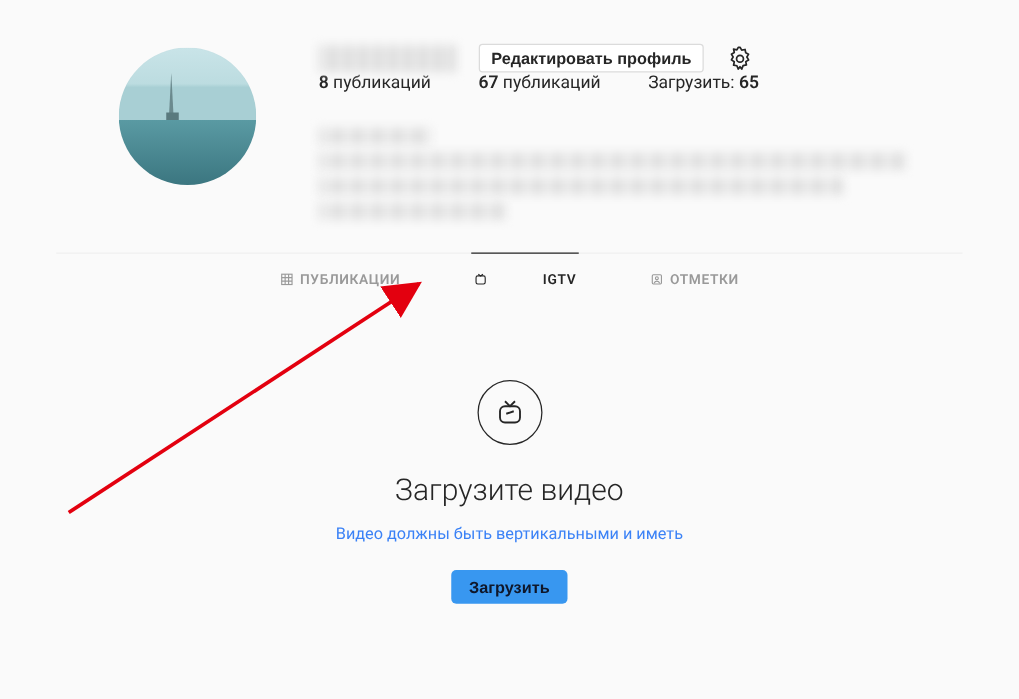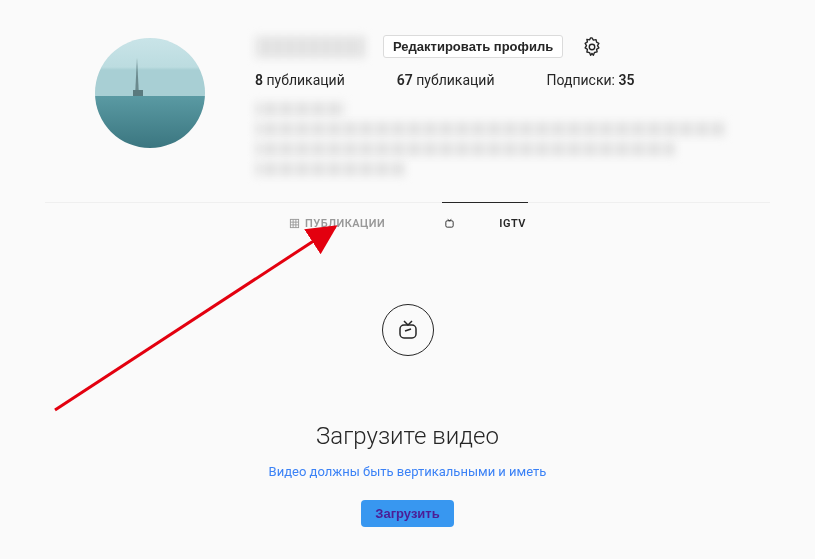--- a/index.html
+++ b/index.html
@@ -34,21 +34,20 @@
       position: relative;
     }
     .info-col {
       flex: 1;
       padding-top: 5px;
     }
     .row1 {
       display: flex;
       align-items: center;
       gap: 18px;
-      margin-bottom: 14px;
     }
     .username-blur {
       width: 110px;
       height: 22px;
       filter: blur(4px);
       background: repeating-linear-gradient(90deg, #ddd, #eee 6px, #d5d5d5 12px);
     }
     .edit-btn {
       border: 1px solid #dbdbdb;
       background: #fff;
@@ -62,23 +61,23 @@
     .gear {
       width: 22px;
       height: 22px;
       cursor: pointer;
       display: flex;
       align-items: center;
       justify-content: center;
     }
     .stats {
       display: flex;
-      gap: 52px;
+      gap: 38px;
       font-size: 14px;
-      margin-bottom: 14px;
+      margin-bottom: 28px;
     }
     .stats .num { font-weight: 600; }
     .bio-blur {
       width: 480px;
     }
     .bio-blur .line {
       height: 14px;
       filter: blur(4px);
       margin-bottom: 6px;
       background: repeating-linear-gradient(90deg, #e0e0e0, #eee 8px, #d8d8d8 16px);
@@ -126,31 +125,30 @@
       border-radius: 50%;
       display: inline-flex;
       align-items: center;
       justify-content: center;
       margin-bottom: 22px;
     }
     .empty h2 {
       font-size: 24px;
       font-weight: 300;
       margin-bottom: 12px;
-      margin-top: 44px;
     }
     .empty p {
       font-size: 13px;
       color: #3b82f6;
       line-height: 1.5;
       margin-bottom: 18px;
     }
     .upload-btn {
       background: #3897f0;
-      color: #4c1d95;
+      color: #0f172a;
       border: none;
       border-radius: 4px;
       font-size: 13px;
       font-weight: 600;
       padding: 6px 14px;
       cursor: pointer;
     }
     .arrow {
       position: absolute;
       left: 50px;
@@ -206,22 +204,22 @@
       <div class="stats">
         <div>
           <span class="num">8</span>
           <span>публикаций</span>
         </div>
         <div>
           <span class="num">67</span>
           <span>публикаций</span>
         </div>
         <div>
-          <span>Подписки:</span>
-          <span class="num">35</span>
+          <span>Загрузить:</span>
+          <span class="num">65</span>
         </div>
       </div>
 
       <div class="bio-blur">
         <div class="line l1"></div>
         <div class="line l2"></div>
         <div class="line l3"></div>
         <div class="line l4"></div>
       </div>
     </div>
@@ -240,20 +238,28 @@
         </svg>
       <span>ПУБЛИКАЦИИ</span>
     </div>
     <div class="tab active">
       <svg viewBox="0 0 24 24" fill="none" stroke="currentColor" stroke-width="2">
           <rect x="4" y="6" width="16" height="14" rx="3"></rect>
           <path d="M8 3l4 3 4-3"></path>
         </svg>
       <span>IGTV</span>
     </div>
+    <div class="tab">
+      <svg viewBox="0 0 24 24" fill="none" stroke="currentColor" stroke-width="2">
+          <rect x="4" y="4" width="16" height="16" rx="2"></rect>
+          <circle cx="12" cy="10" r="2.5"></circle>
+          <path d="M7 19c1-3 3-4 5-4s4 1 5 4"></path>
+        </svg>
+      <span>ОТМЕТКИ</span>
+    </div>
   </div>
 
   <div class="empty">
     <div class="igtv-big">
       <svg viewBox="0 0 24 24" width="24" height="24" fill="none" stroke="#262626" stroke-width="1.5">
           <rect x="4" y="7" width="16" height="13" rx="4"></rect>
           <path d="M8 3l4 4 4-4"></path>
           <path d="M9 13l6-2"></path>
         </svg>
     </div>

